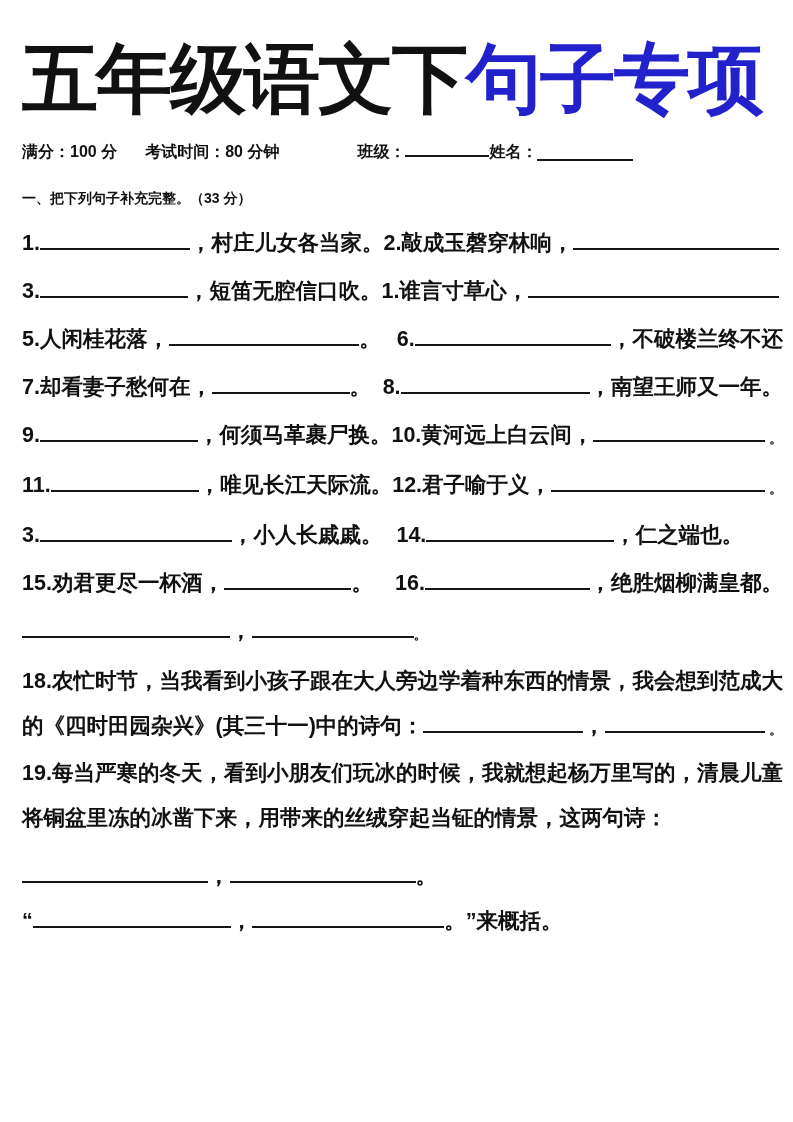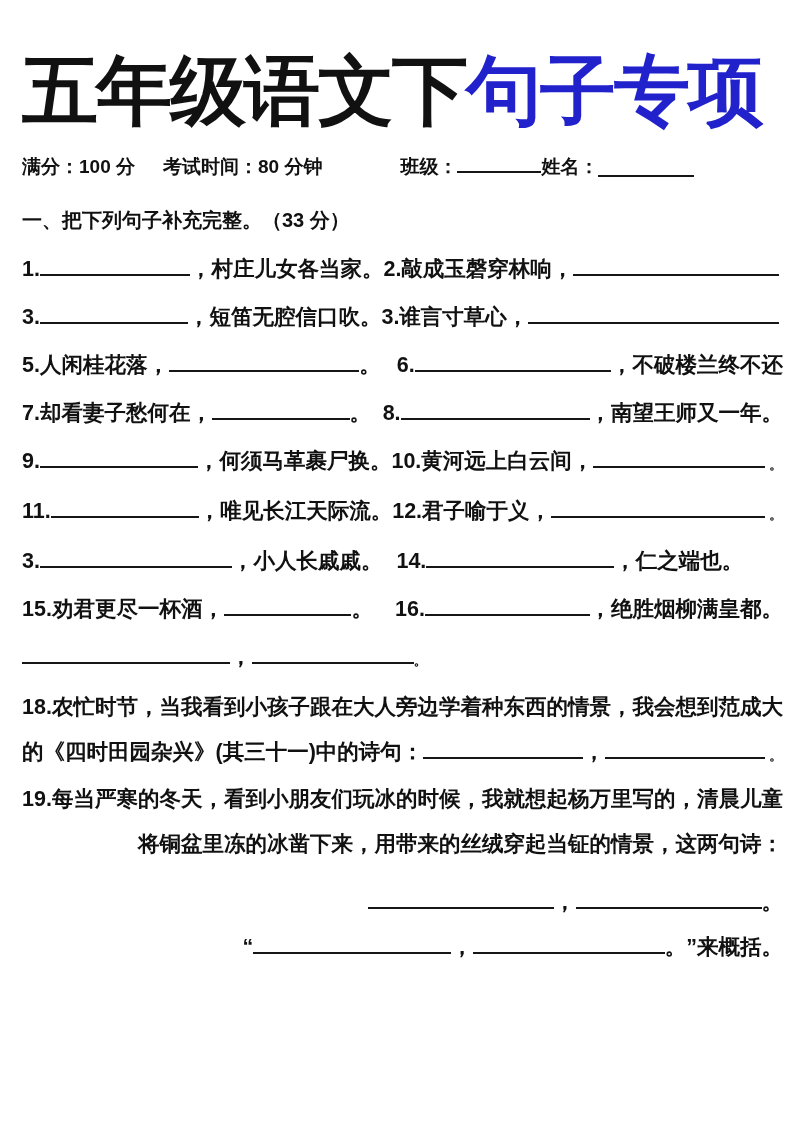--- a/index.html
+++ b/index.html
@@ -1,46 +1,46 @@
 <!DOCTYPE html>
 <html><head>
 <meta charset="utf-8">
 <style>
   html,body{margin:0;padding:0;background:#ffffff;}
   .page{
     position:relative;
     width:793px;height:1070px;
-    margin:16px auto;
+    margin:4px auto;
     background:#ffffff;
     color:#111111;
     font-family:"Liberation Sans",sans-serif;
     font-weight:600;
     box-sizing:border-box;
     padding:30px 10px 0 22px;
     overflow:hidden;
   }
   .title{
     margin:0 0 18px 0;
     font-size:76px;
     line-height:1.18;
     font-weight:900;
     letter-spacing:-2px;
     white-space:nowrap;
   }
   .info-row{
     display:flex;
     align-items:baseline;
-    font-size:19px;
+    font-size:16px;
     margin:10px 0 0 0;
     white-space:nowrap;
   }
   .info-row .gap-lg{display:inline-block;width:28px;}
   .info-row .gap-xl{display:inline-block;width:78px;}
   .section-heading{
-    font-size:20px;
+    font-size:14px;
     margin:27px 0 0 0;
   }
   .lines{margin-top:20px;}
   .line{
     display:flex;
     align-items:baseline;
     font-size:21.5px;
     line-height:30px;
     margin-bottom:18px;
     white-space:nowrap;
@@ -48,21 +48,21 @@
   .blank{
     display:inline-block;
     height:1px;
     border-bottom:2px solid #161616;
     align-self:baseline;
   }
   .blank.fill{flex:1 1 auto;margin-right:4px;}
   .g{display:inline-block;}
   .sm{font-size:14px;transform:translateY(1px);}
   .question-block{margin-top:6px;}
-  .question-block .line{margin-bottom:15px;justify-content:flex-end;}
+  .question-block .line{margin-bottom:15px;}
   #q19 .line:last-child{margin-top:28px;}
   #q20{margin-top:14px;}
 </style>
 </head>
 <body>
 
 <div class="page">
 
   <h1 class="title"><span>五年级语文下</span><span style="color: rgb(34, 34, 205);">句子专项</span></h1>
 
@@ -82,21 +82,21 @@
   <div class="lines" id="rows">
       <div class="line">
         <span>1.</span>
         <span class="blank" style="width: 150px;"></span>
         <span>，村庄儿女各当家。2.敲成玉磬穿林响，</span>
         <span class="blank fill"></span>
       </div>
       <div class="line">
         <span>3.</span>
         <span class="blank" style="width: 148px;"></span>
-        <span>，短笛无腔信口吹。3.谁言寸草心，</span>
+        <span>，短笛无腔信口吹。1.谁言寸草心，</span>
         <span class="blank fill"></span>
       </div>
       <div class="line">
         <span>5.人闲桂花落，</span>
         <span class="blank" style="width: 192px;"></span>
         <span>。</span>
         <span class="g" style="width: 16px;"></span>
         <span>6.</span>
         <span class="blank" style="width: 198px;"></span>
         <span>，不破楼兰终不还</span>

